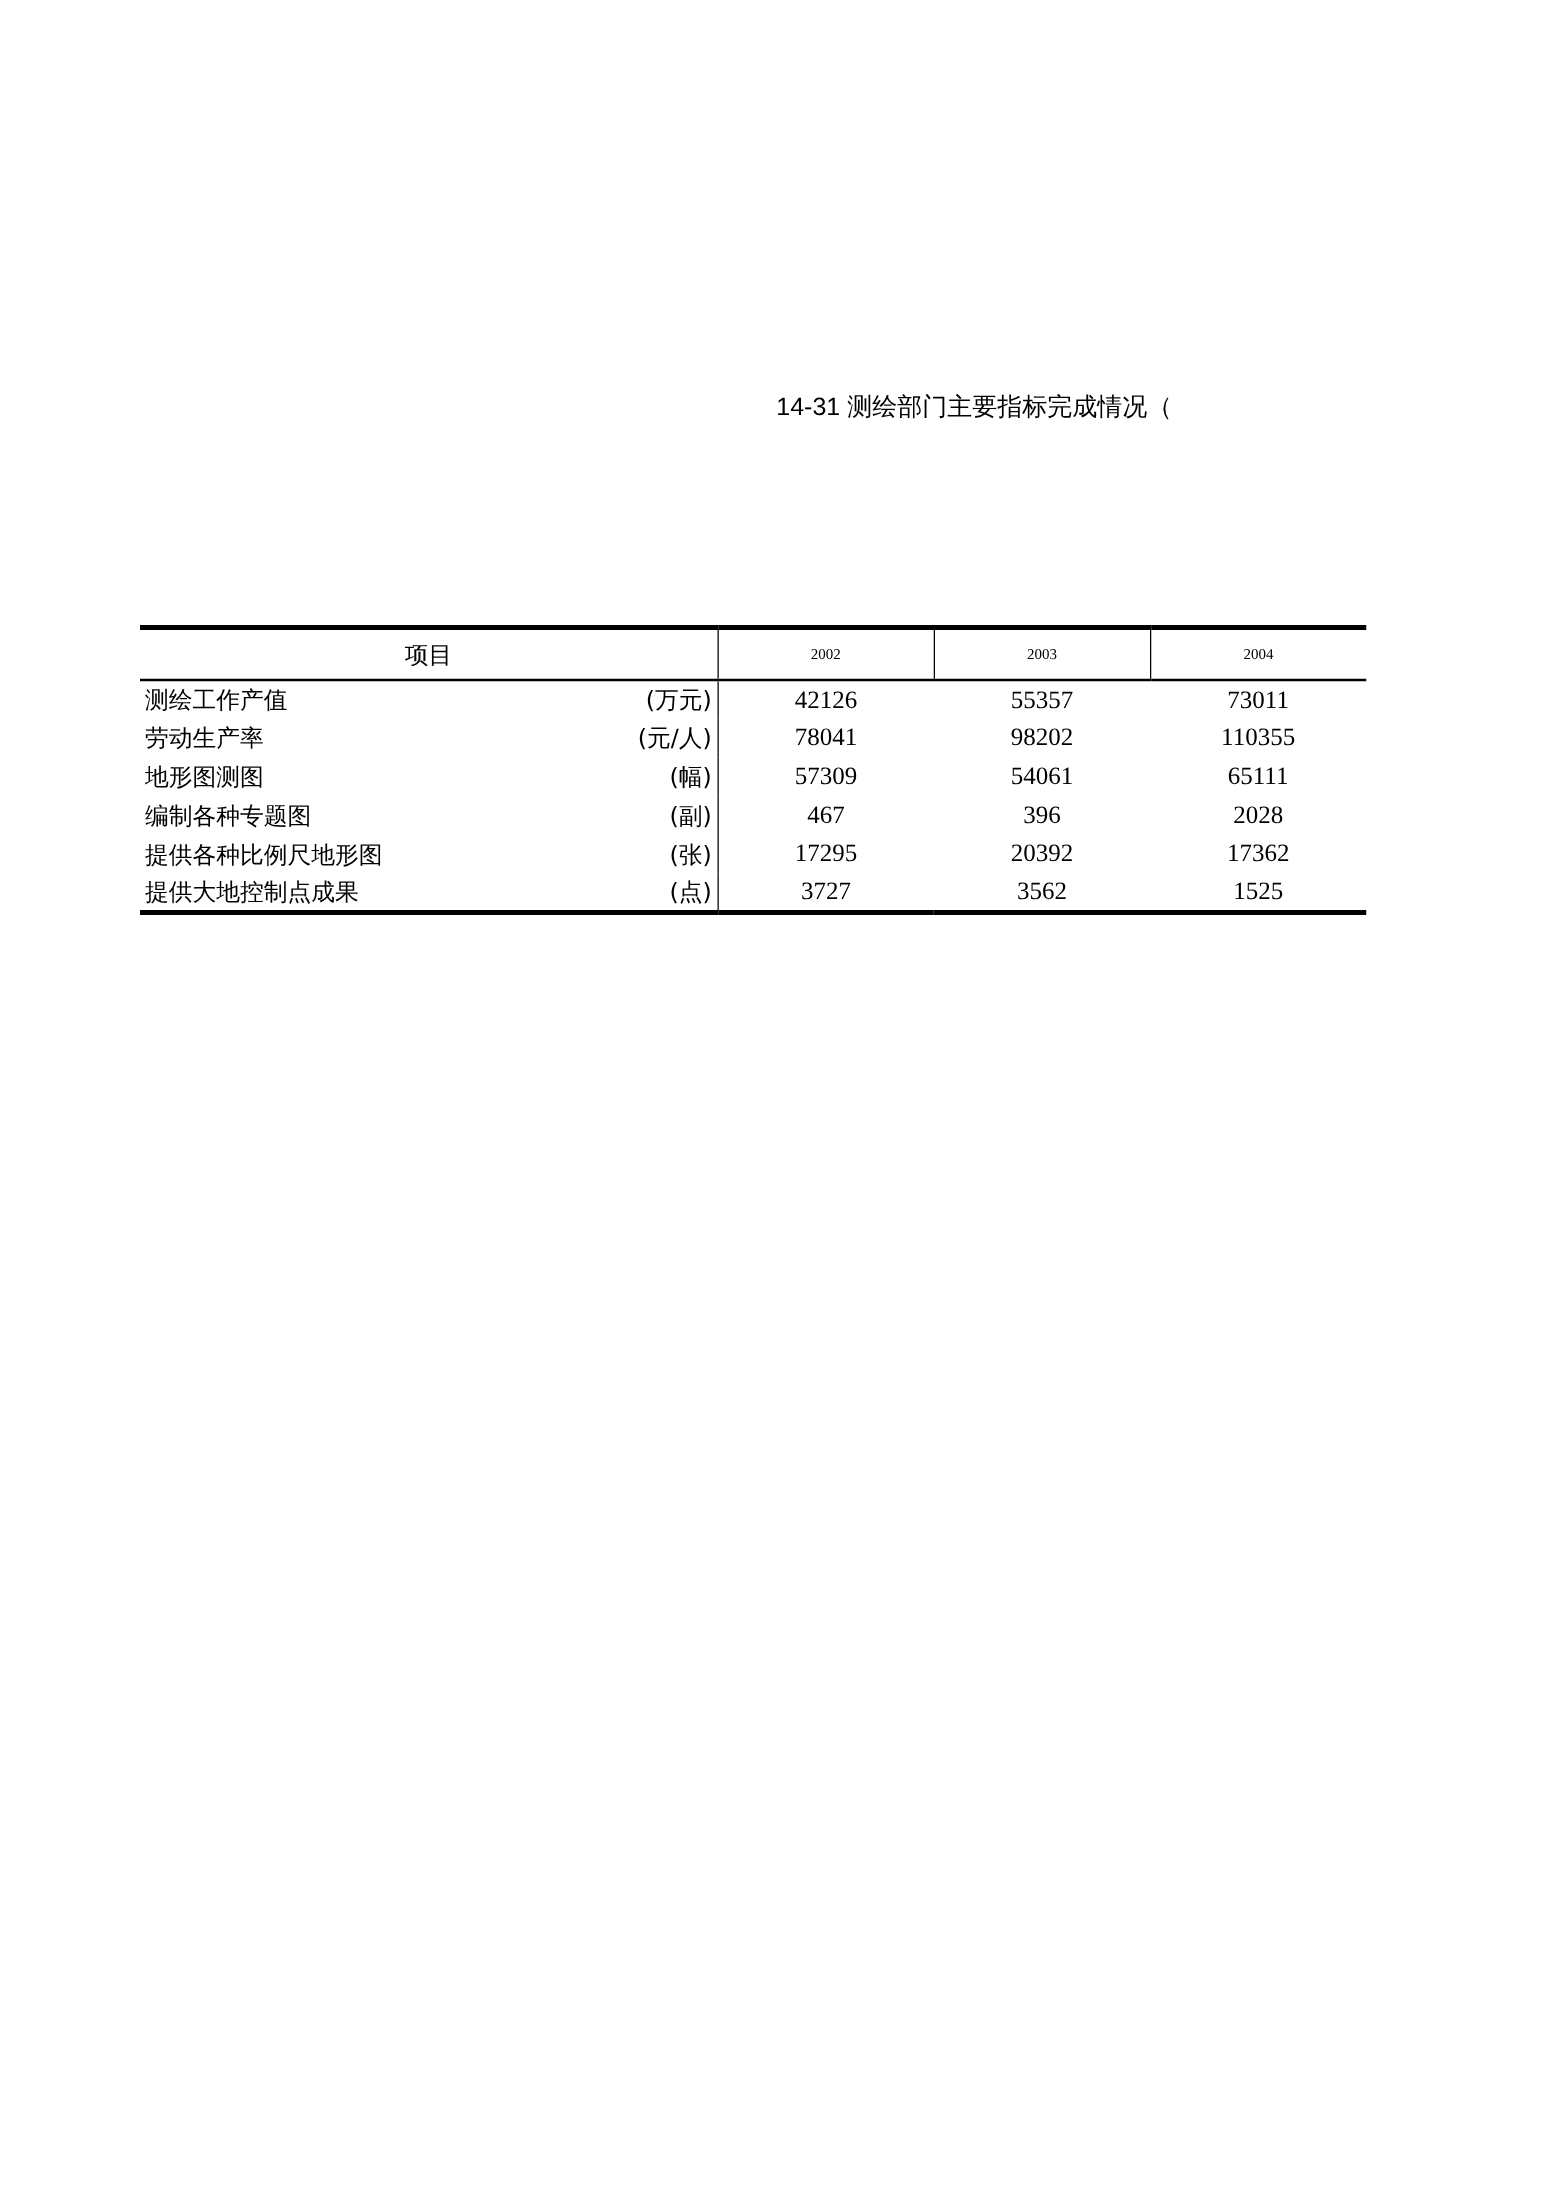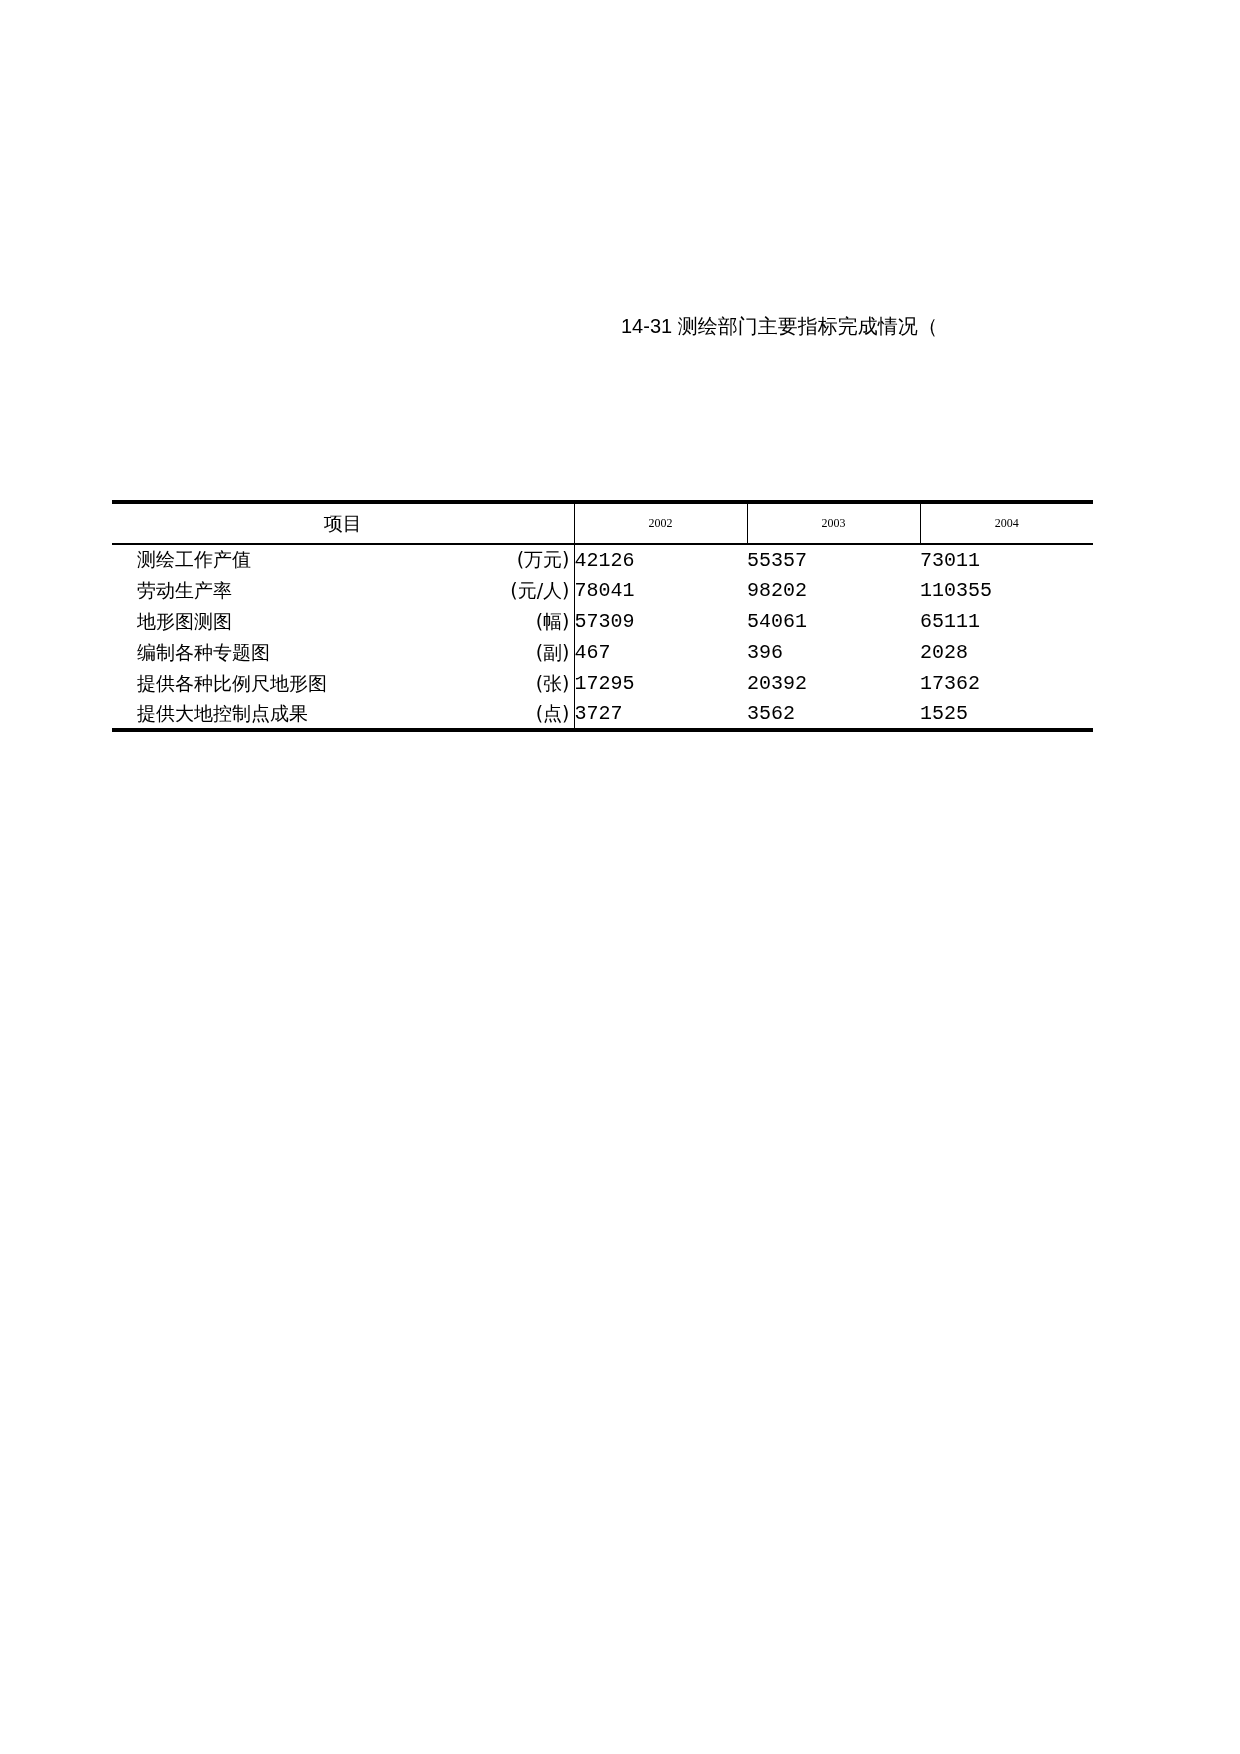--- a/index.html
+++ b/index.html
@@ -13,24 +13,24 @@
   .tbl col.c-y4 { width: 173px; }
   .tbl thead tr { height: 42px; }
   .tbl thead th { border-top: 4px solid #000; border-bottom: 2px solid #000; font-weight: normal;
                   font-size: 12px; text-align: center; padding: 0; }
   .tbl thead th.h-label { font-family: "DejaVu Sans", "Liberation Sans", sans-serif; font-size: 19px; }
   .tbl thead th.h-year { border-left: 1.5px solid #000; font-family: "Liberation Serif", serif; }
   .tbl tbody tr { height: 31px; }
   .tbl tbody td { padding: 0; font-size: 20px; vertical-align: middle; }
   .tbl tbody tr:last-child td { border-bottom: 4px solid #000; }
   .lbl { display: flex; justify-content: space-between; align-items: center; padding: 0 4px 0 4px;
-         font-family: "DejaVu Sans", "Liberation Sans", sans-serif; font-size: 19px; white-space: nowrap; margin-left: 21px; }
+         font-family: "DejaVu Sans", "Liberation Sans", sans-serif; font-size: 19px; white-space: nowrap; }
   .lbl .unit { padding-right: 0; }
-  td.num { text-align: left; padding-right: 4px; border-left: 1.5px solid #000;
-           font-family: Liberation Mono, monospace; font-size: 20px; }
+  td.num { text-align: center; padding-right: 4px; border-left: 1.5px solid #000;
+           font-family: Liberation Serif, serif; font-size: 20px; }
   td.num.nb { border-left: none; }
 </style>
 </head>
 <body>
 
 <div class="title">14-31 测绘部门主要指标完成情况（</div>
 
 <table class="tbl">
   <colgroup>
     <col class="c-label">

